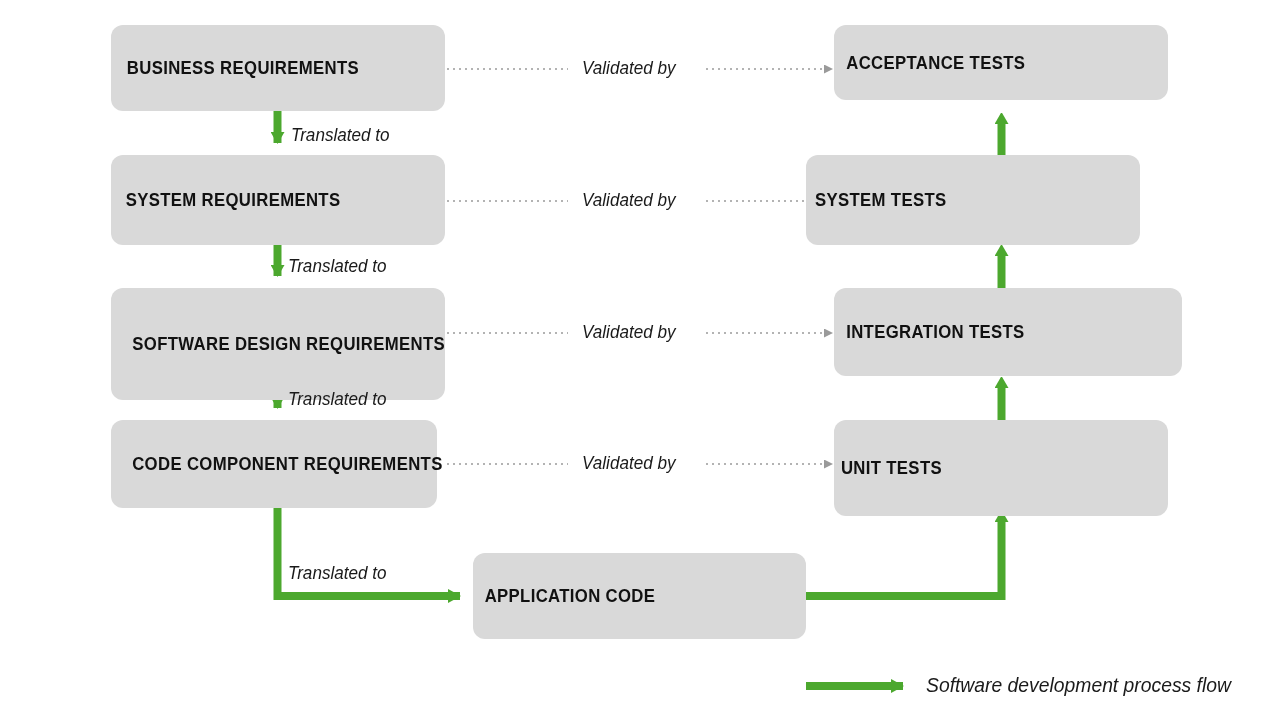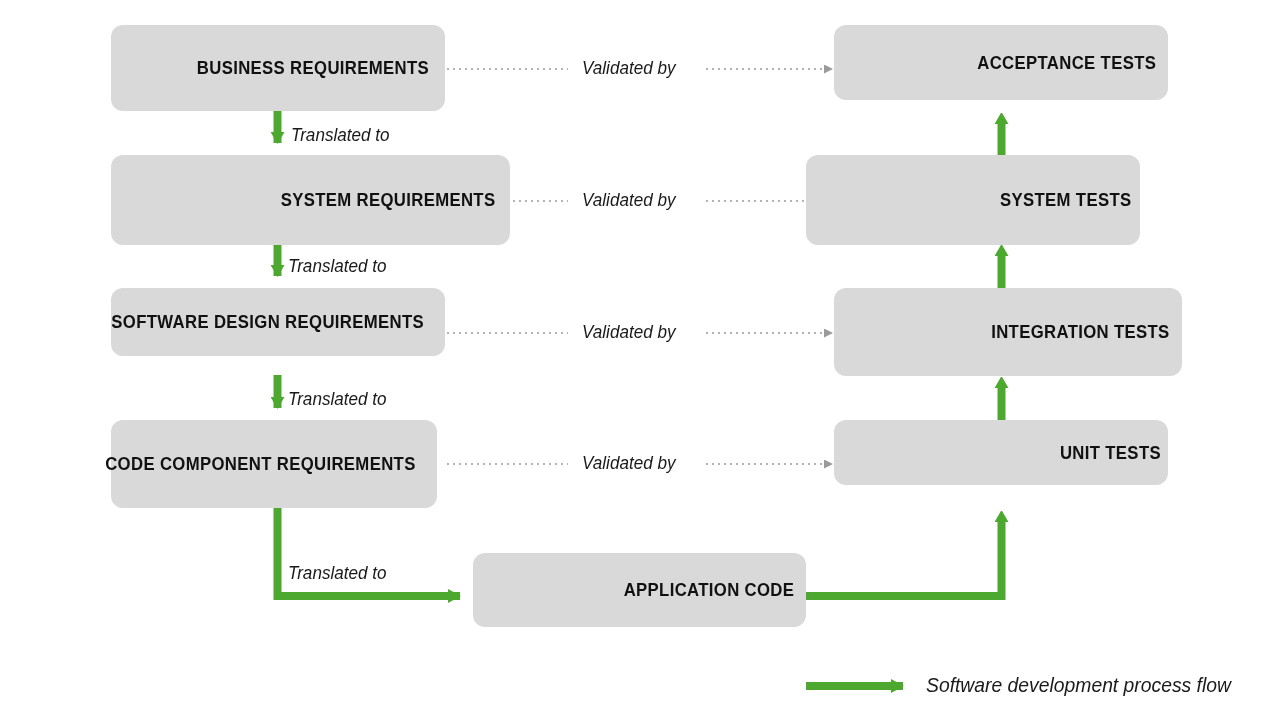--- a/index.html
+++ b/index.html
@@ -16,21 +16,21 @@
     height: 720px;
     background: #ffffff;
     overflow: hidden;
   }
   .node {
     position: absolute;
     background: #d9d9d9;
     border-radius: 12px;
     display: flex;
     align-items: center;
-    justify-content: flex-end;
+    justify-content: flex-start;
     box-sizing: border-box;
   }
   .node-label {
     font-family: "Liberation Sans Narrow", "Liberation Sans", sans-serif;
     font-weight: bold;
     font-size: 19px;
     letter-spacing: 0.4px;
     color: #111111;
     text-transform: uppercase;
     transform: scaleX(0.88);
@@ -112,49 +112,49 @@
     <line x1="447" y1="464" x2="568" y2="464" stroke="#9a9a9a" stroke-width="1.6" stroke-dasharray="2 4"></line>
     <line x1="706" y1="464" x2="832" y2="464" stroke="#9a9a9a" stroke-width="1.6" stroke-dasharray="2 4" marker-end="url(#grayArrowRight)"></line>
 
     <line x1="806" y1="686" x2="903" y2="686" stroke="#4ca82e" stroke-width="8" marker-end="url(#greenArrowRight)"></line>
   </svg>
 
   <div class="node" style="left:111px; top:25px; width:334px; height:86px;">
     <span class="node-label">Business Requirements</span>
   </div>
 
-  <div class="node" style="left:111px; top:155px; width:399px; height:90px;">
+  <div class="node" style="left:111px; top:155px; width:334px; height:90px;">
     <span class="node-label">System Requirements</span>
   </div>
 
-  <div class="node" style="left:111px; top:288px; width:334px; height:68px;">
+  <div class="node" style="left:111px; top:288px; width:334px; height:112px;">
     <span class="node-label">Software Design Requirements</span>
   </div>
 
   <div class="node" style="left:111px; top:420px; width:326px; height:88px;">
     <span class="node-label">Code Component Requirements</span>
   </div>
 
   <div class="node" style="left:834px; top:25px; width:334px; height:75px;">
     <span class="node-label">Acceptance Tests</span>
   </div>
 
   <div class="node" style="left:806px; top:155px; width:334px; height:90px;">
     <span class="node-label">System Tests</span>
   </div>
 
   <div class="node" style="left:834px; top:288px; width:348px; height:88px;">
     <span class="node-label">Integration Tests</span>
   </div>
 
-  <div class="node" style="left:834px; top:420px; width:334px; height:65px;">
+  <div class="node" style="left:834px; top:420px; width:334px; height:96px;">
     <span class="node-label">Unit Tests</span>
   </div>
 
-  <div class="node" style="left:473px; top:553px; width:333px; height:74px;">
+  <div class="node" style="left:473px; top:553px; width:333px; height:86px;">
     <span class="node-label">Application Code</span>
   </div>
 
   <span class="edge-label" style="left:291px; top:124px;">Translated to</span>
   <span class="edge-label" style="left:288px; top:255px;">Translated to</span>
   <span class="edge-label" style="left:288px; top:388px;">Translated to</span>
   <span class="edge-label" style="left:288px; top:562px;">Translated to</span>
 
   <span class="edge-label" style="left:582px; top:57px;">Validated by</span>
   <span class="edge-label" style="left:582px; top:189px;">Validated by</span>

